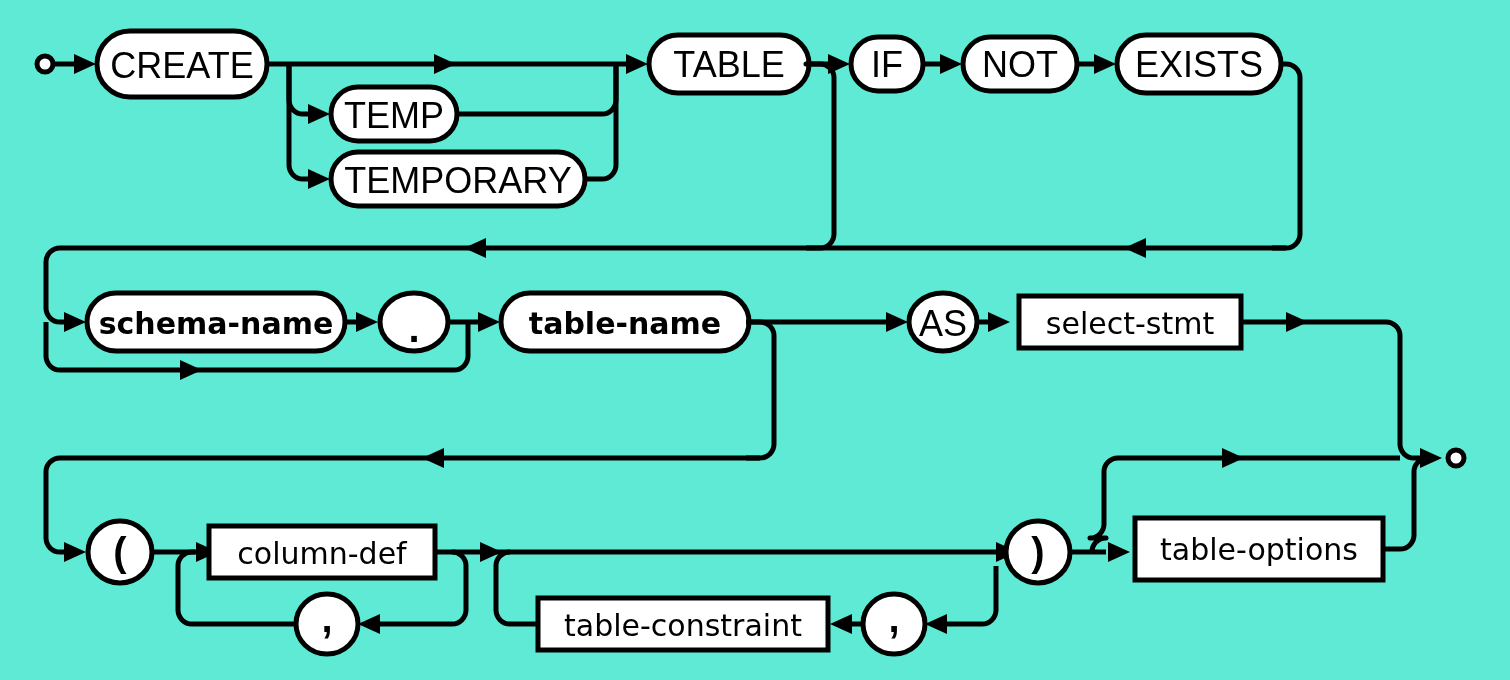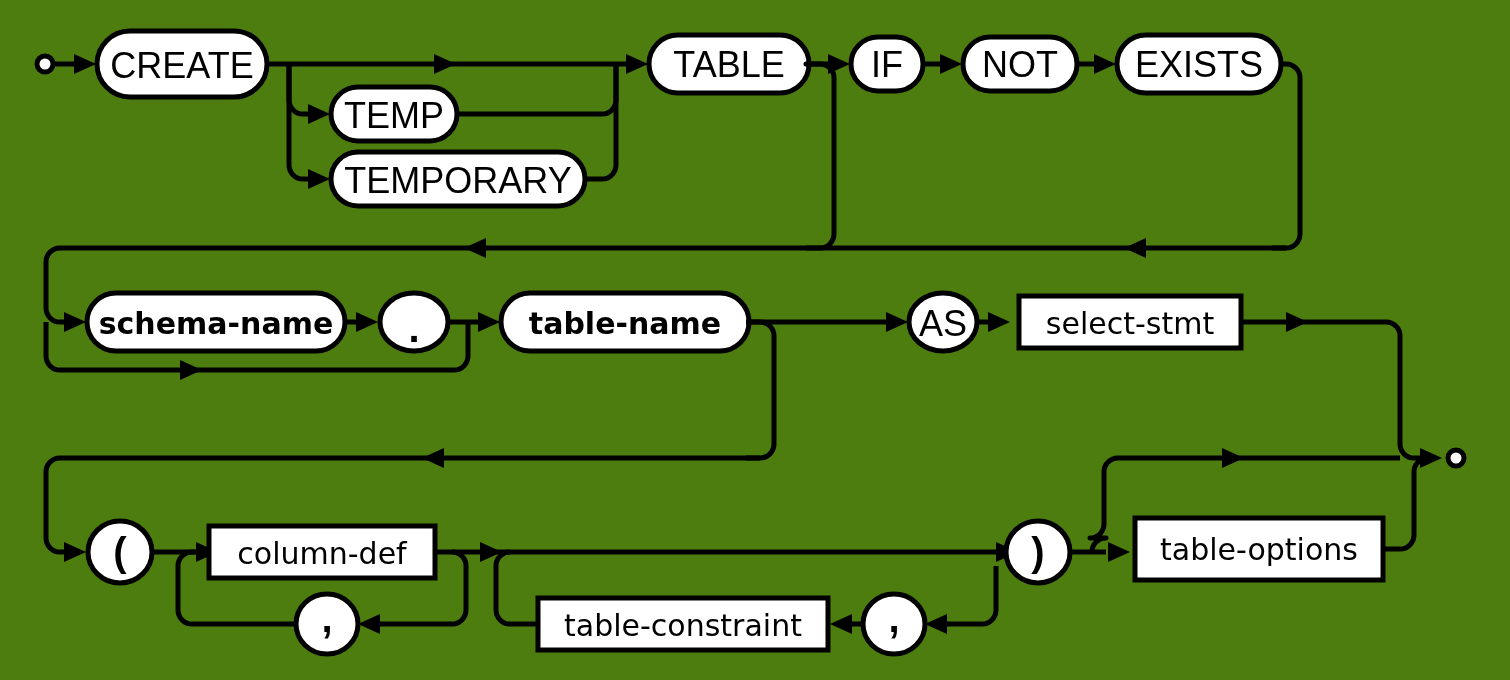--- a/index.html
+++ b/index.html
@@ -1,17 +1,17 @@
 <!DOCTYPE html>
 <html><head>
 <meta charset="utf-8">
 <style>
   html,body{margin:0;padding:0;background:#ffffff;}
   body{font-family:"Liberation Sans", sans-serif;}
-  #stage{position:relative;width:1510px;height:680px;background:#4d7c0f;overflow:hidden;}
+  #stage{position:relative;width:1510px;height:680px;background:#5eead4;overflow:hidden;}
   svg{display:block;}
   .rail{fill:none;stroke:#000;stroke-width:5;stroke-linecap:butt;stroke-linejoin:round;}
   .arrow{fill:#000;stroke:none;}
   .term{fill:#fff;stroke:#000;stroke-width:5;}
   .nonterm{fill:#fff;stroke:#000;stroke-width:5;}
   .endmark{fill:#fff;stroke:#000;stroke-width:5;}
   .lbl-term{font-family:"Liberation Sans", sans-serif;font-size:36px;fill:#000;text-anchor:middle;dominant-baseline:central;font-weight:400;}
   .lbl-termsym{font-family:"Liberation Sans", sans-serif;font-size:40px;fill:#000;text-anchor:middle;dominant-baseline:central;font-weight:700;}
   .lbl-nt-pill{font-family:"DejaVu Sans", sans-serif;font-size:30px;fill:#000;text-anchor:middle;dominant-baseline:central;font-weight:700;}
   .lbl-nt-box{font-family:"DejaVu Sans", sans-serif;font-size:30px;fill:#000;text-anchor:middle;dominant-baseline:central;font-weight:400;}

